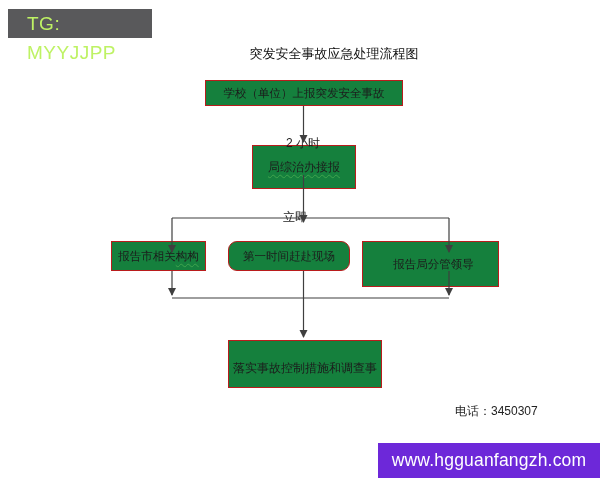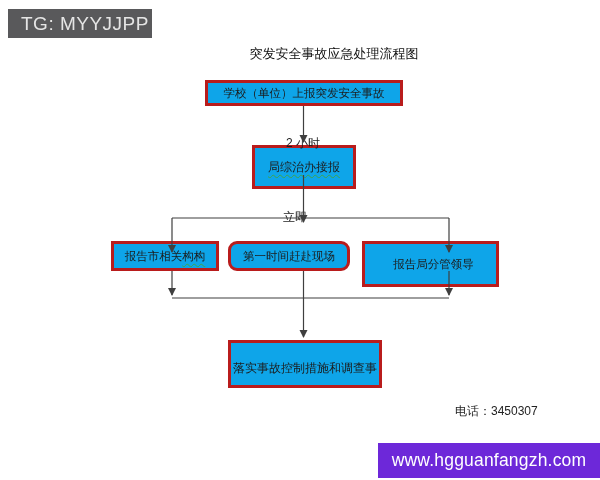--- a/index.html
+++ b/index.html
@@ -3,42 +3,42 @@
 <meta charset="utf-8">
 <style>
   html,body{margin:0;padding:0;background:#e9e9e9;}
   .page{
     position:relative;width:600px;height:480px;background:#ffffff;
     font-family:"Liberation Sans","DejaVu Sans",sans-serif;
     overflow:hidden;margin:0 auto;
   }
   .tg-badge{
     position:absolute;left:8px;top:9px;width:144px;height:29px;
-    background:#59595b;color:#e5e5e5;font-size:19px;line-height:29px;
-    padding-left:13px;box-sizing:border-box;letter-spacing:.5px;
+    background:#59595b;color:#bef264;font-size:19px;line-height:29px;
+    padding-left:19px;box-sizing:border-box;letter-spacing:.5px;
   }
   .watermark-bar{
     position:absolute;left:378px;top:443px;width:222px;height:35px;
     background:#6d28d9;color:#ffffff;font-size:17.5px;line-height:35px;
     text-align:center;letter-spacing:.2px;
   }
   .chart-title{
     position:absolute;left:248px;top:45px;width:172px;
     font-size:13px;font-weight:normal;color:#111;text-align:center;
     font-family:"Liberation Serif","DejaVu Serif",serif;
     white-space:nowrap;
   }
   .node{
-    position:absolute;background:#0ea5e9;border:3px solid #b91c1c;
+    position:absolute;background:#15803d;border:1px solid #b91c1c;
     box-sizing:border-box;display:flex;align-items:center;justify-content:center;
     font-size:11.5px;color:#1c1c1c;text-align:center;white-space:nowrap;
   }
   .node-school{left:205px;top:80px;width:198px;height:26px;}
   .node-office{left:252px;top:145px;width:104px;height:44px;font-size:12px;}
-  .node-city{left:111px;top:241px;width:108px;height:30px;}
+  .node-city{left:111px;top:241px;width:95px;height:30px;}
   .node-scene{left:228px;top:241px;width:122px;height:30px;border-radius:9px;}
   .node-leader{left:362px;top:241px;width:137px;height:46px;padding-left:6px;}
   .node-implement{
     left:228px;top:340px;width:154px;height:48px;
     flex-direction:column;line-height:20px;font-size:12px;padding-top:8px;
   }
   .squiggle{
     text-decoration:underline;
     text-decoration-style:wavy;
     text-decoration-color:#3fa34d;

